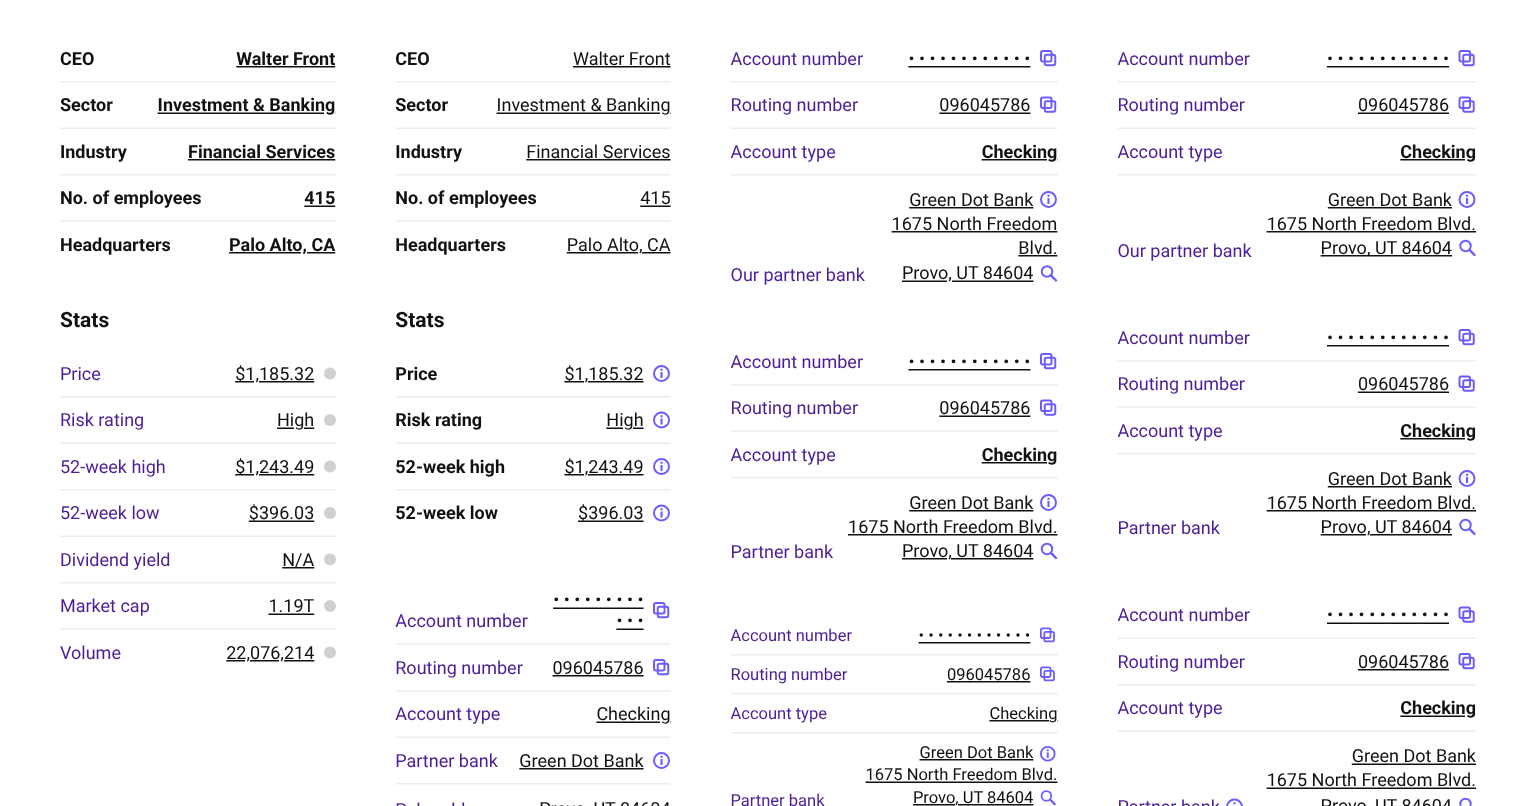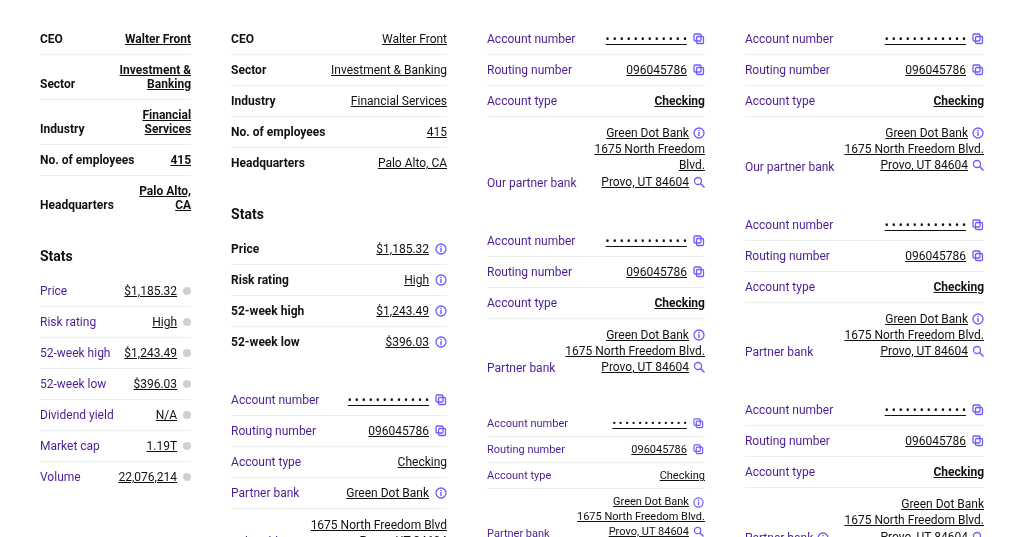--- a/index.html
+++ b/index.html
@@ -296,21 +296,20 @@
                 <svg viewBox="0 0 12 12" width="12" height="12">
                   <use href="#svg-info"></use>
                 </svg>
               </span>
             </span>
         </div>
         <div class="row">
           <span class="label">Palo address</span>
           <span class="value">
               <span class="stack">
-                <span class="line">1675 North Freedom Blvd</span>
                 <span class="line">Provo, UT 84604</span>
               </span>
             </span>
         </div>
       </div>
     </div>
   </div>
 
   <div class="col">
     <div class="block">

